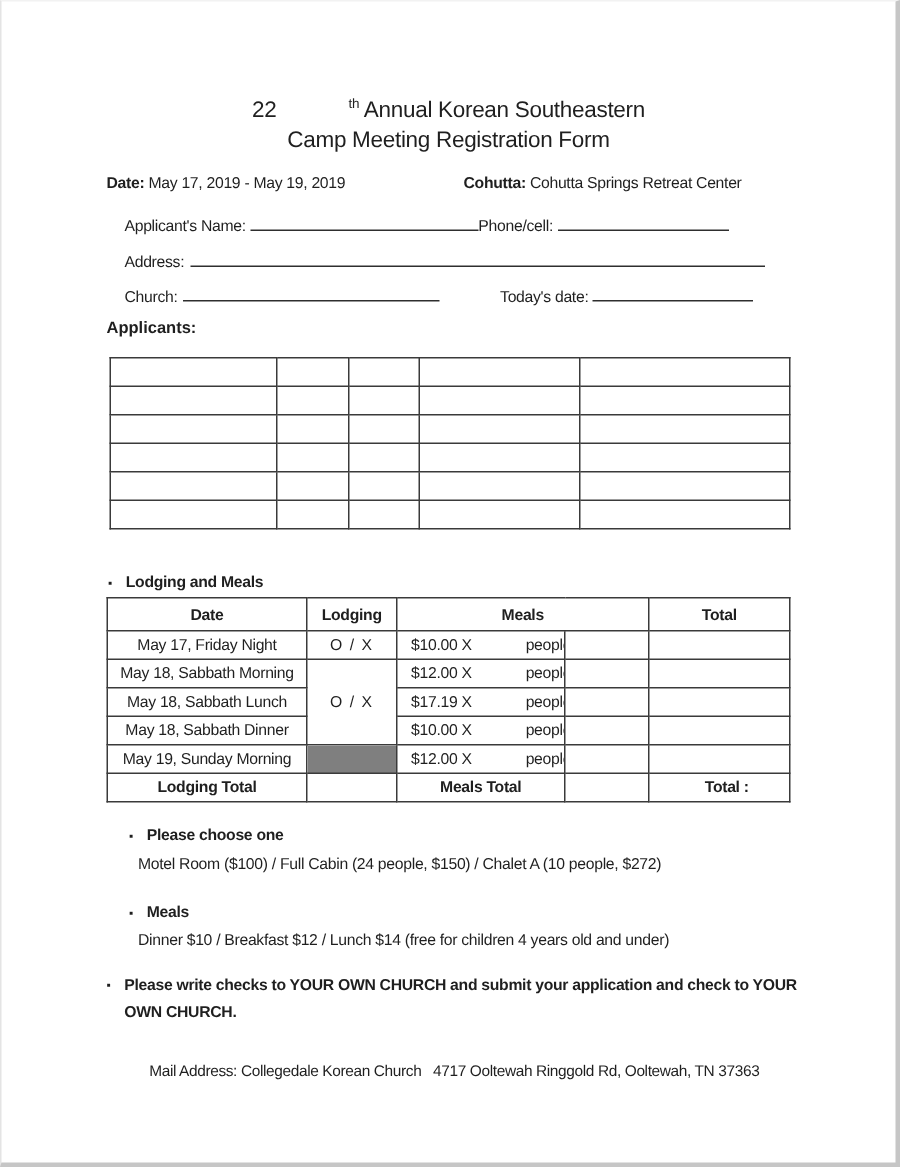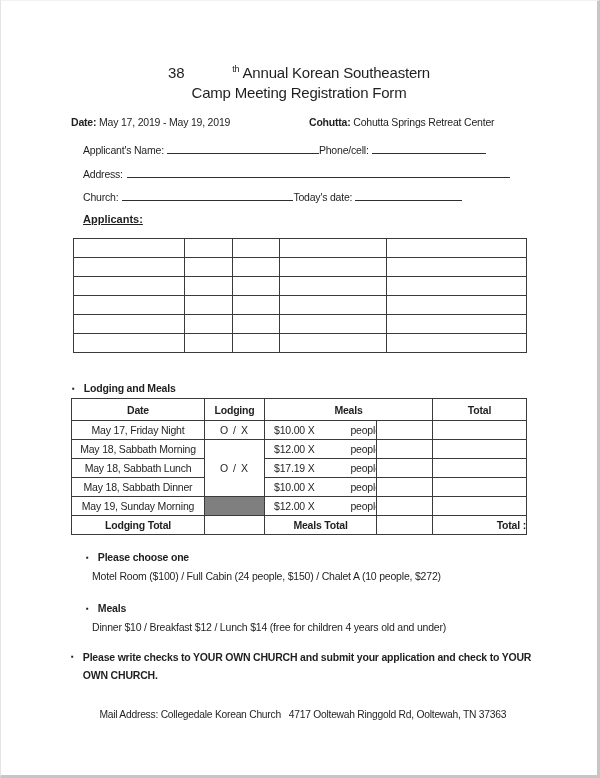--- a/index.html
+++ b/index.html
@@ -12,53 +12,53 @@
   .b{font-weight:bold;}
 
   
   #title{top:58px;left:0;right:0;text-align:center;font-size:15px;line-height:20px;letter-spacing:-0.2px;}
   #title sup{font-size:9px;padding-left:48px;}
 
   
   .ul{display:inline-block;height:11px;border-bottom:1px solid #2e2e2e;vertical-align:baseline;}
 
   
-  #applicants-heading{font-size:11px;font-weight:bold;text-decoration:underline;margin-left:12px;}
+  #applicants-heading{font-size:11px;font-weight:bold;}
 
   
   table{border-collapse:collapse;table-layout:fixed;font-size:10.5px;letter-spacing:-0.2px;color:#1f1f1f;}
   td,th{border:1px solid #3a3a3a;padding:0;text-align:center;overflow:hidden;}
   #applicants-table th{height:19px;font-size:10.5px;}
   #applicants-table td{height:18px;}
   #lodging-table th{height:21px;font-size:10.5px;}
   #lodging-table td{height:18px;}
   #lodging-table .meal{text-align:left;}
   .mealwrap{display:flex;justify-content:space-between;align-items:center;gap:11px;}
   .mealwrap .price{padding-left:9px;}
   .mealwrap .unit{padding-right:13px;padding-left:25px;}
   .ox{letter-spacing:1px;}
   .graycell{background:#7f7f7f;}
-  .totcell{text-align:right;padding-left:10px;font-weight:bold;}
+  .totcell{text-align:center;padding-left:10px;font-weight:bold;}
 
   
   .bullet-row{display:flex;align-items:flex-start;}
   .bullet{font-size:8px;line-height:13px;margin-right:9px;}
   .note-title{font-weight:bold;font-size:10.5px;letter-spacing:-0.2px;}
   .note-body{font-size:10.5px;letter-spacing:-0.2px;}
   #note-checks{white-space:normal;}
   #note-checks .note-body{width:452px;font-weight:bold;line-height:18px;white-space:normal;}
   #mail-line{white-space:pre;font-size:10.3px;letter-spacing:-0.25px;}
 </style>
 </head>
 <body>
 
 <div class="page">
 
   <div class="abs" id="title">
-    <div><span>38</span><sup>th</sup><span> Annual Korean Southeastern</span></div>
+    <div><span>22</span><sup>th</sup><span> Annual Korean Southeastern</span></div>
     <div>Camp Meeting Registration Form</div>
   </div>
 
   <div class="abs txt" style="left:70px;top:115px;">
     <span class="b">Date:</span>
     <span>May 17, 2019 - May 19, 2019</span>
   </div>
   <div class="abs txt" style="left:308px;top:115px;">
     <span class="b">Cohutta:</span>
     <span>Cohutta Springs Retreat Center</span>
@@ -66,21 +66,21 @@
 
   <div class="abs txt" style="left:82px;top:141px;text-align:right;">
     <span>Applicant's Name:</span><span class="ul" style="width:152px;margin-left:3px;"></span><span>Phone/cell:</span><span class="ul" style="width:114px;margin-left:3px;"></span>
   </div>
 
   <div class="abs txt" style="left:82px;top:165px;">
     <span>Address:</span><span class="ul" style="width:383px;margin-left:4px;"></span>
   </div>
 
   <div class="abs txt" style="left:82px;top:188px;">
-    <span>Church:</span><span class="ul" style="width:171px;margin-left:4px;"></span><span style="">Today's date:</span><span class="ul" style="width:107px;margin-left:3px;"></span>
+    <span>Church:</span><span class="ul" style="width:171px;margin-left:4px;"></span><span style="margin-left:40px;">Today's date:</span><span class="ul" style="width:107px;margin-left:3px;"></span>
   </div>
 
   <div class="abs" id="applicants-heading" style="left:70px;top:212px;">Applicants:</div>
 
   <table class="abs" id="applicants-table" style="left:72px;top:237px;width:453px;">
     <colgroup>
         <col style="width:111px">
         <col style="width:48px">
         <col style="width:47px">
         <col style="width:107px">

